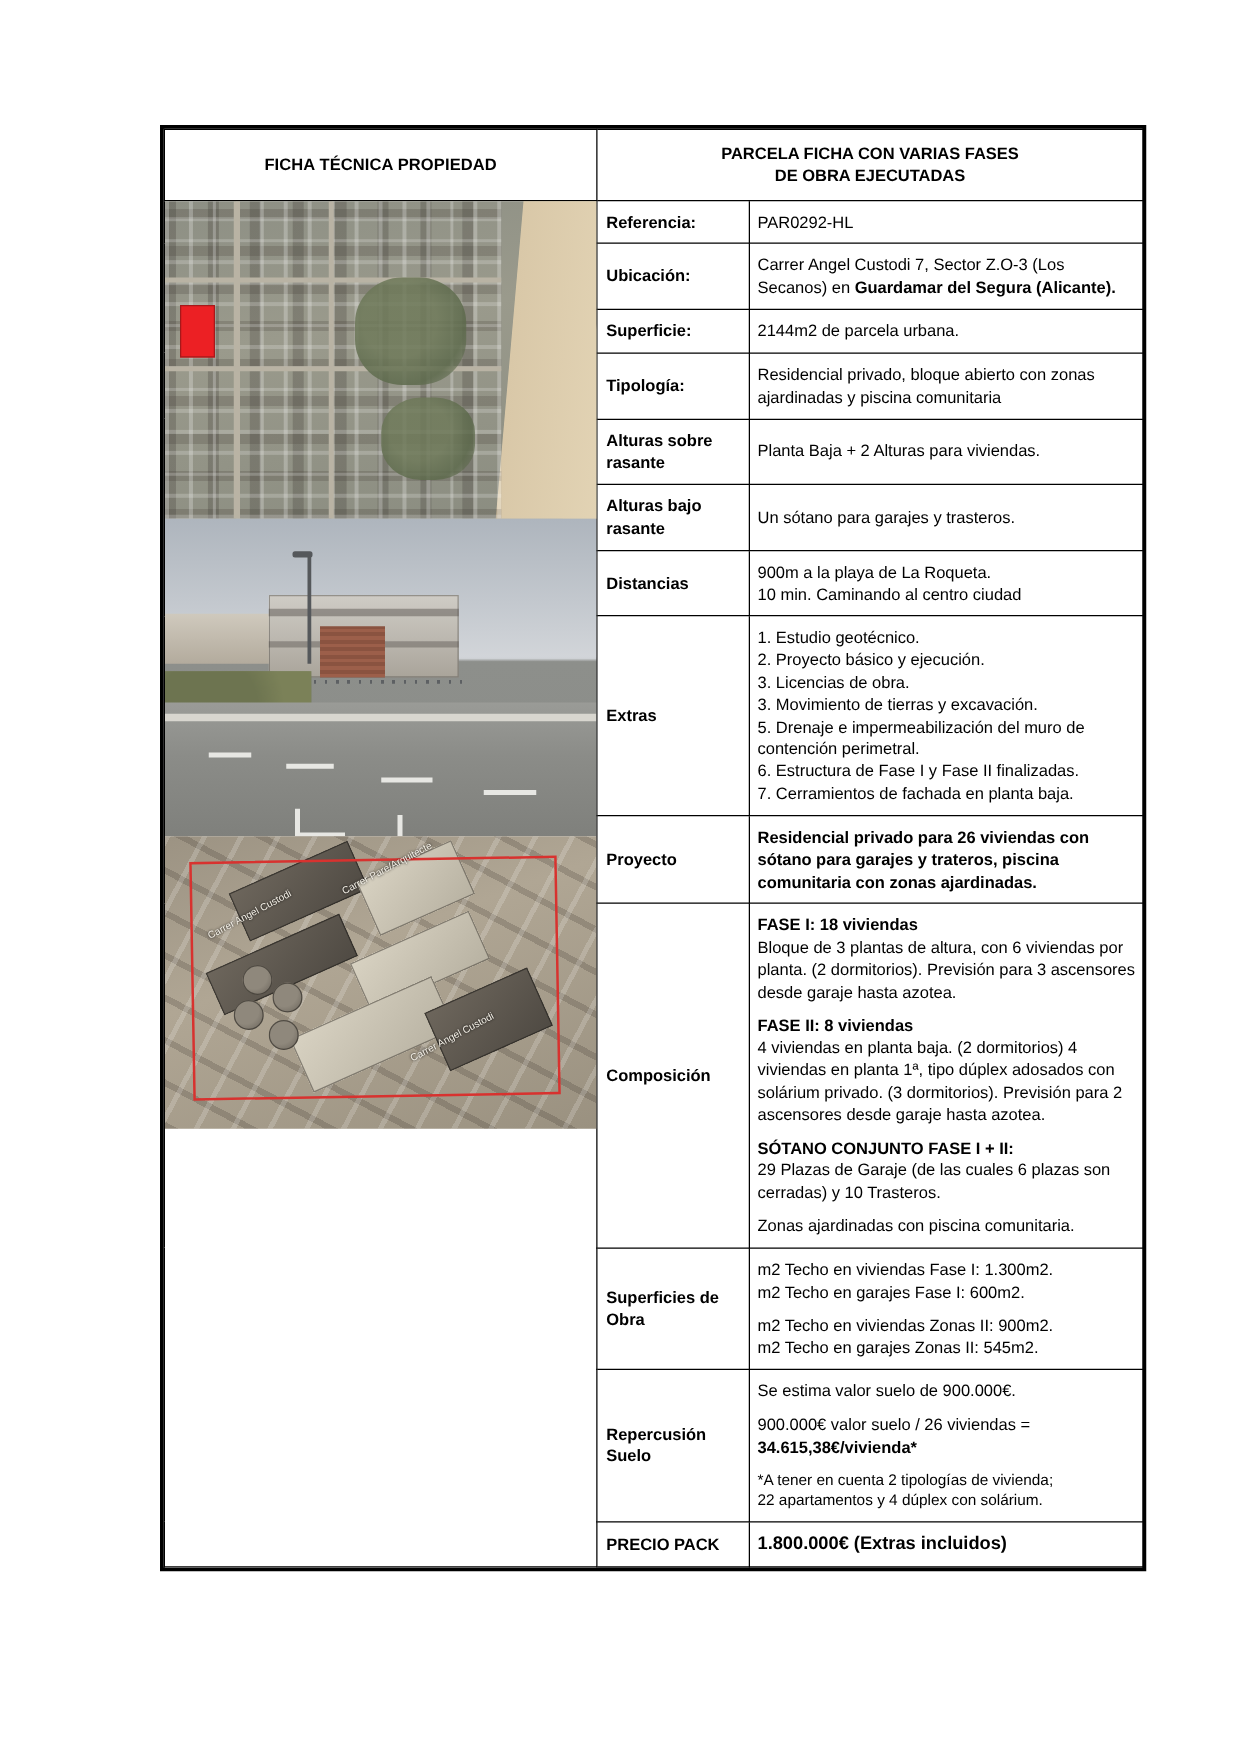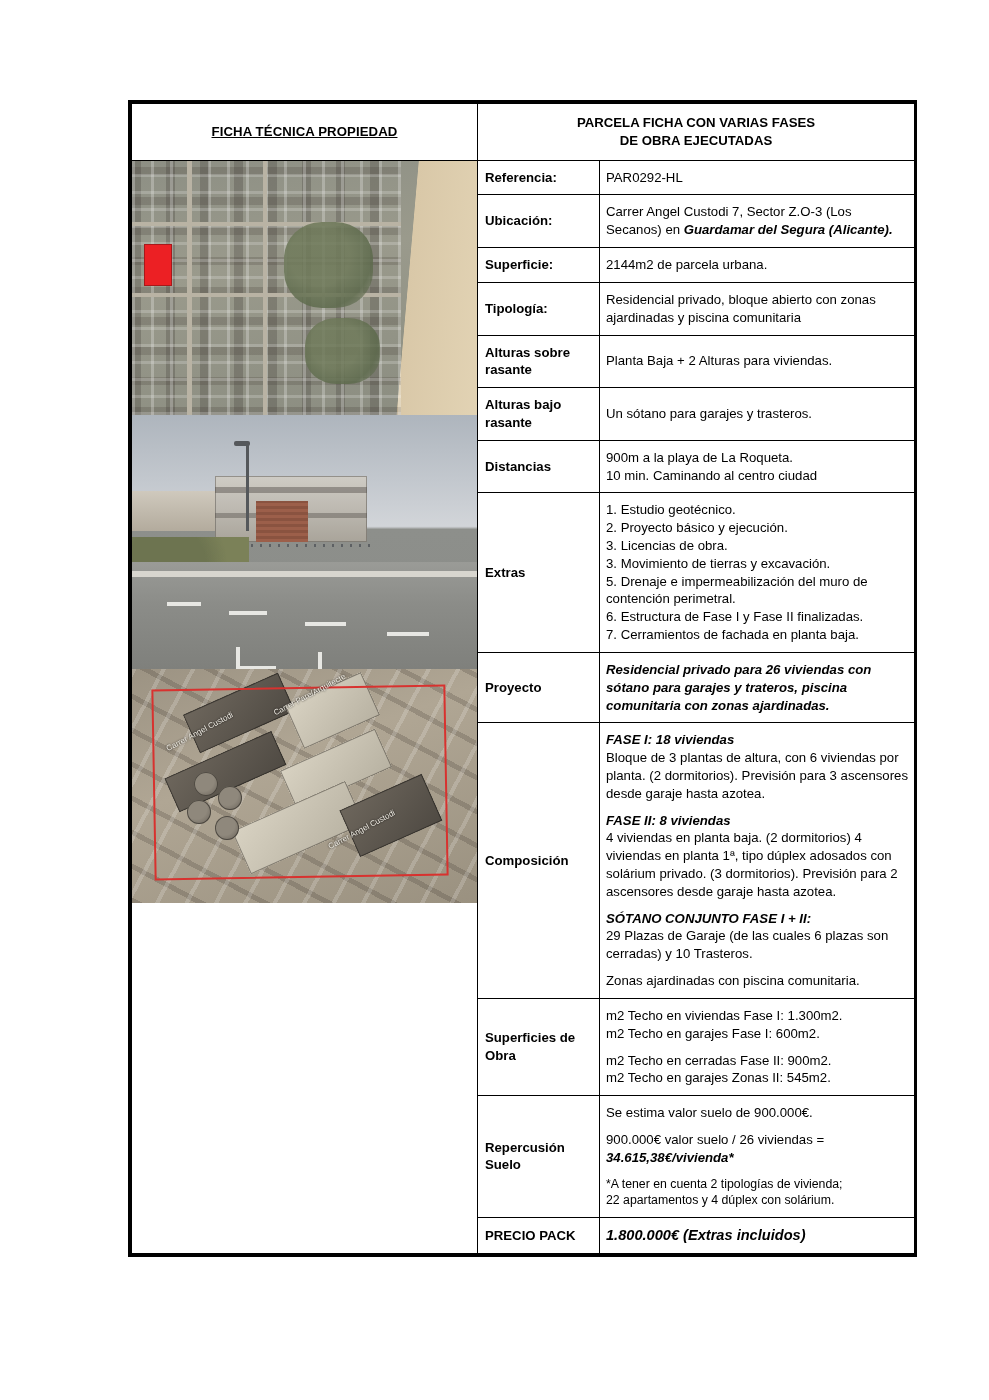--- a/index.html
+++ b/index.html
@@ -42,41 +42,40 @@
     line-height: 1.35;
   }
   
   .hdr-left {
     text-align: center;
     font-weight: bold;
     font-size: 20.5px;
     vertical-align: middle !important;
     padding: 14px 6px !important;
     letter-spacing: .1px;
-    text-decoration: underline;
   }
   .hdr-right {
     text-align: center;
     font-weight: bold;
     font-size: 20.5px;
     vertical-align: middle !important;
     padding: 10px 10px !important;
     line-height: 1.25;
   }
   .label {
     font-weight: bold;
     font-size: 13.4px;
     vertical-align: middle !important;
     padding-left: 7px !important;
   }
   .val {
     font-size: 13.4px;
   }
   .val.mid { vertical-align: middle !important; }
-  .b { font-weight: bold; font-style: italic; }
+  .b { font-weight: bold; }
   .imgcell {
     padding: 0 !important;
     vertical-align: top;
     background: #ffffff;
   }
   .photos {
     display: flex;
     flex-direction: column;
     gap: 0px;
     padding: 0;
@@ -322,21 +321,21 @@
           <div>Zonas ajardinadas con piscina comunitaria.</div>
         </td>
       </tr>
 
       <tr>
         <td class="label">Superficies de Obra</td>
         <td class="val">
           <div>m2 Techo en viviendas Fase I: 1.300m2.</div>
           <div>m2 Techo en garajes Fase I: 600m2.</div>
           <div class="sp"></div>
-          <div>m2 Techo en cerradas Fase II: 900m2.</div>
+          <div>m2 Techo en viviendas Zonas II: 900m2.</div>
           <div>m2 Techo en garajes Zonas II: 545m2.</div>
         </td>
       </tr>
 
       <tr>
         <td class="label">Repercusión Suelo</td>
         <td class="val">
           <div>Se estima valor suelo de 900.000€.</div>
           <div class="sp"></div>
           <div>900.000€ valor suelo / 26 viviendas =</div>

